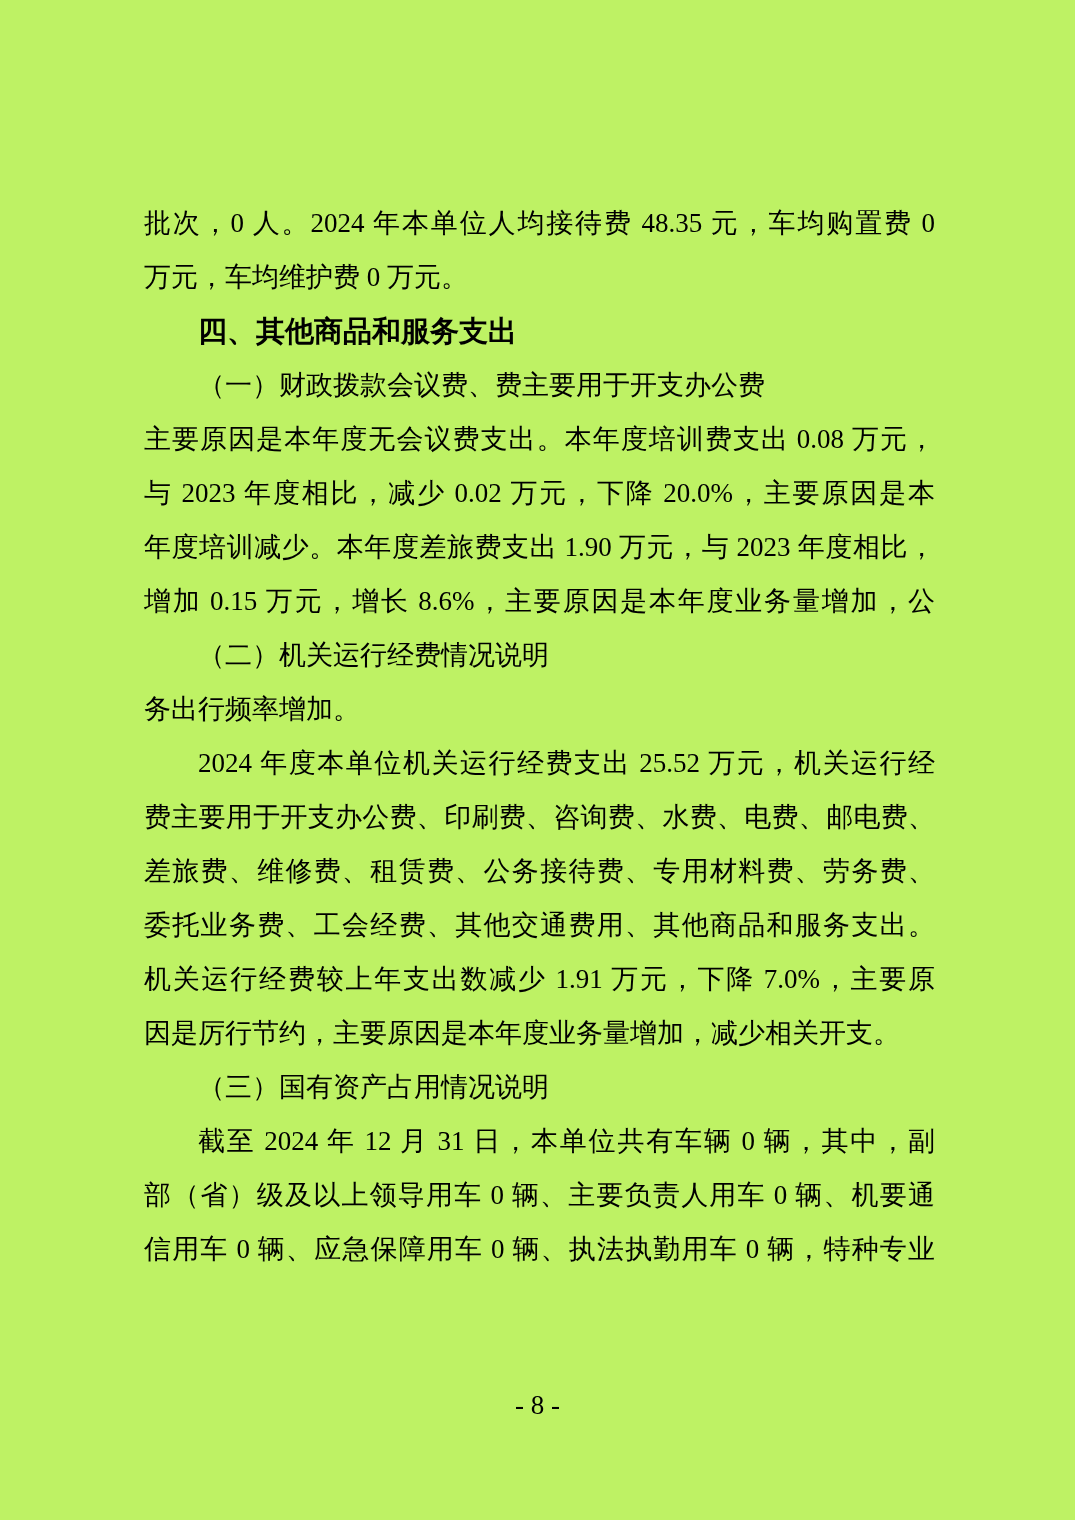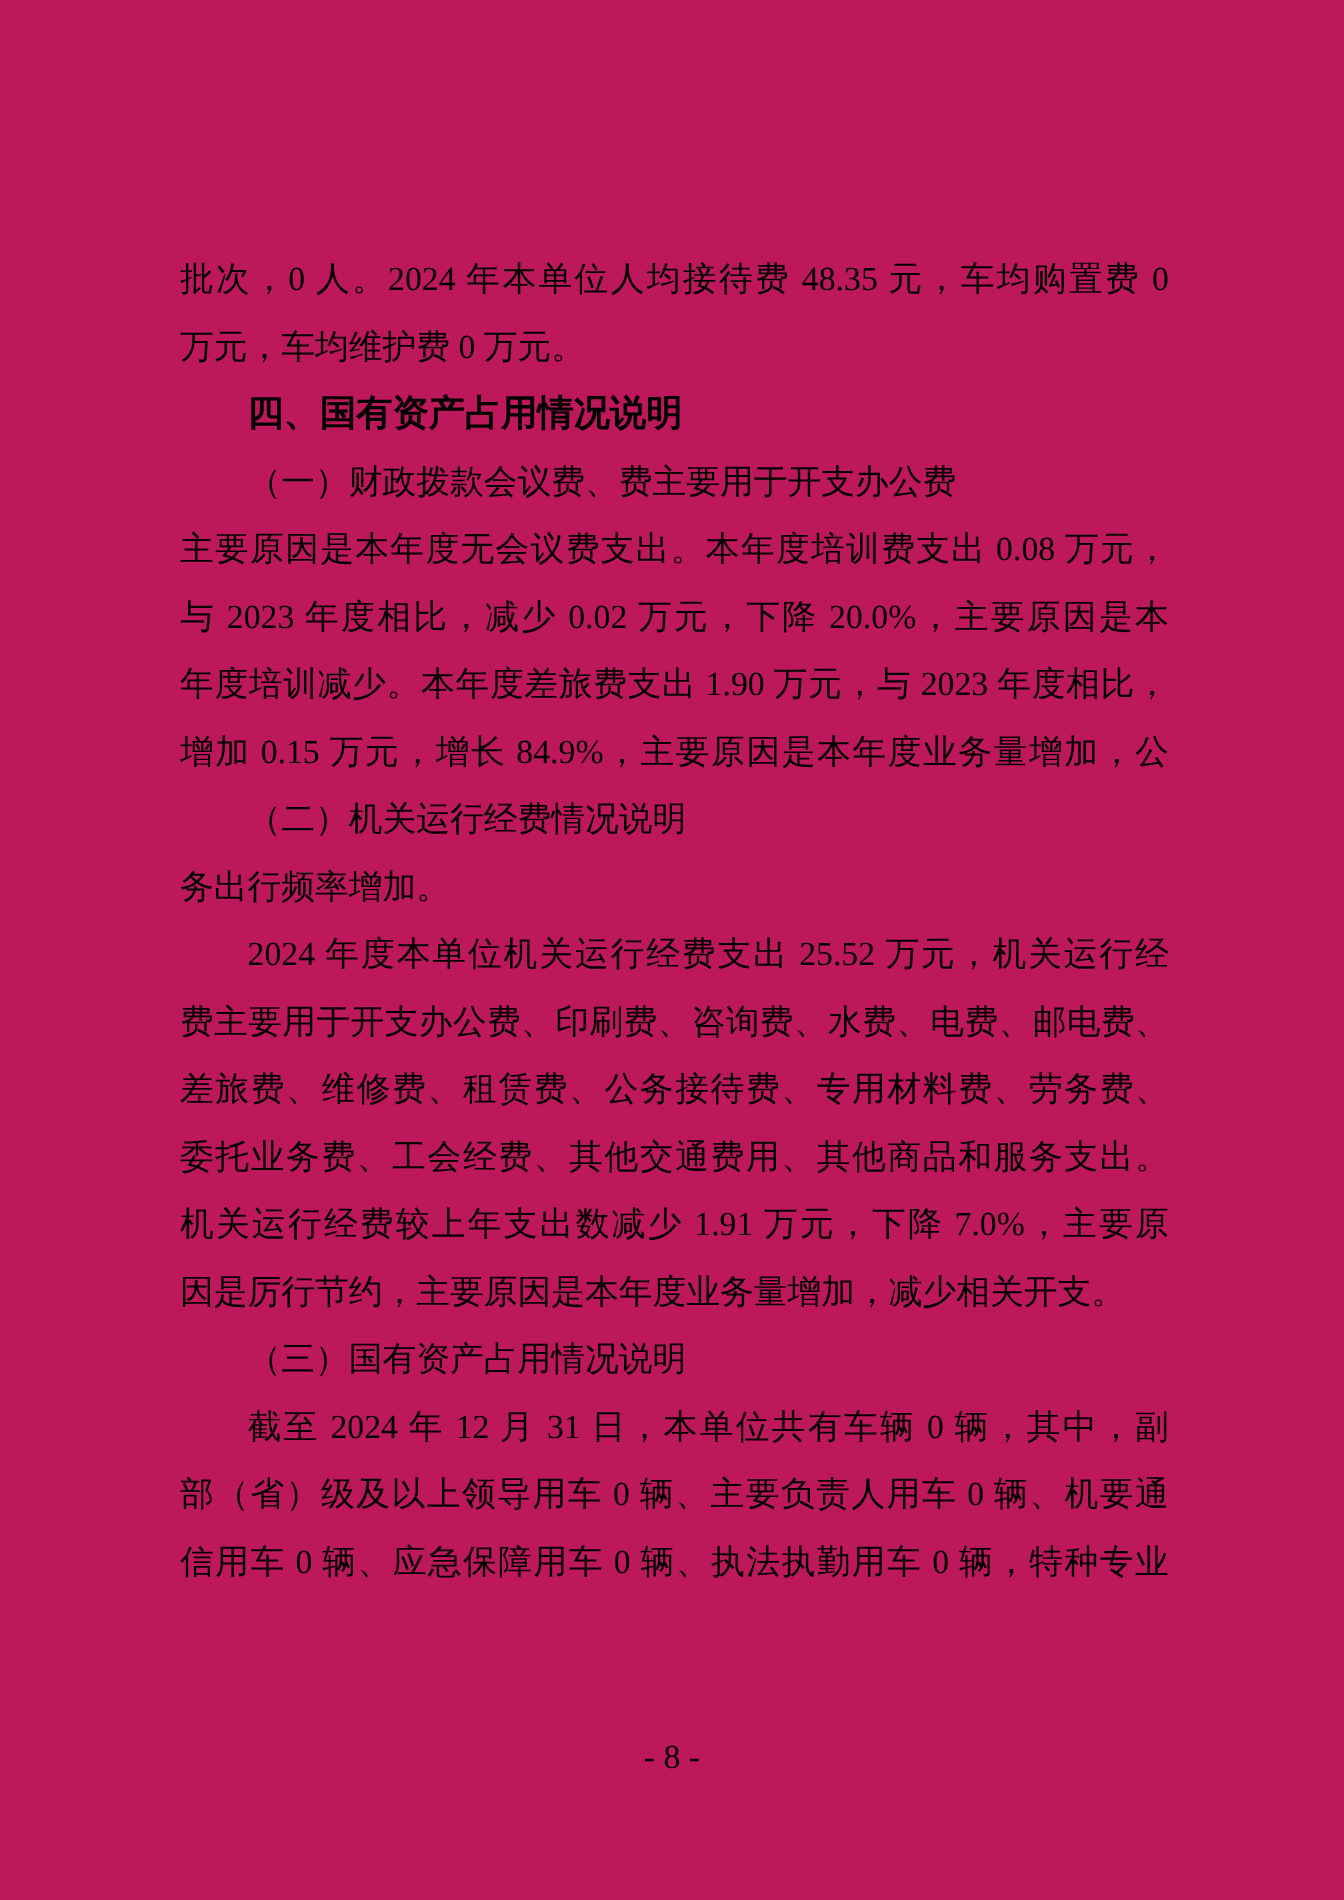--- a/index.html
+++ b/index.html
@@ -13,21 +13,21 @@
     position: relative;
     overflow: hidden;
     font-family: "Liberation Serif", "DejaVu Serif", serif;
     color: #000000;
   }
   .page {
     position: absolute;
     left: 0; top: 0;
     width: 1075px;
     height: 1520px;
-    background: #be185d;
+    background: #bef264;
   }
   .text-block {
     position: absolute;
     left: 144px;
     top: 196px;
     width: 791px;
   }
   .line {
     height: 54px;
     line-height: 54px;
@@ -70,26 +70,26 @@
     font-family: "Liberation Serif", "DejaVu Serif", serif;
   }
 </style>
 </head>
 <body>
 
 <div class="page">
   <div class="text-block">
       <div class="line body justify">批次，0 人。2024 年本单位人均接待费 48.35 元，车均购置费 0</div>
       <div class="line body natural">万元，车均维护费 0 万元。</div>
-      <div class="line heading indent natural">四、国有资产占用情况说明</div>
+      <div class="line heading indent natural">四、其他商品和服务支出</div>
       <div class="line subheading indent natural">（一）财政拨款会议费、费主要用于开支办公费</div>
       <div class="line body justify">主要原因是本年度无会议费支出。本年度培训费支出 0.08 万元，</div>
       <div class="line body justify">与 2023 年度相比，减少 0.02 万元，下降 20.0%，主要原因是本</div>
       <div class="line body justify">年度培训减少。本年度差旅费支出 1.90 万元，与 2023 年度相比，</div>
-      <div class="line body justify">增加 0.15 万元，增长 84.9%，主要原因是本年度业务量增加，公</div>
+      <div class="line body justify">增加 0.15 万元，增长 8.6%，主要原因是本年度业务量增加，公</div>
       <div class="line subheading indent natural">（二）机关运行经费情况说明</div>
       <div class="line body natural">务出行频率增加。</div>
       <div class="line body indent justify">2024 年度本单位机关运行经费支出 25.52 万元，机关运行经</div>
       <div class="line body justify">费主要用于开支办公费、印刷费、咨询费、水费、电费、邮电费、</div>
       <div class="line body justify">差旅费、维修费、租赁费、公务接待费、专用材料费、劳务费、</div>
       <div class="line body justify">委托业务费、工会经费、其他交通费用、其他商品和服务支出。</div>
       <div class="line body justify">机关运行经费较上年支出数减少 1.91 万元，下降 7.0%，主要原</div>
       <div class="line body natural">因是厉行节约，主要原因是本年度业务量增加，减少相关开支。</div>
       <div class="line subheading indent natural">（三）国有资产占用情况说明</div>
       <div class="line body indent justify">截至 2024 年 12 月 31 日，本单位共有车辆 0 辆，其中，副</div>

